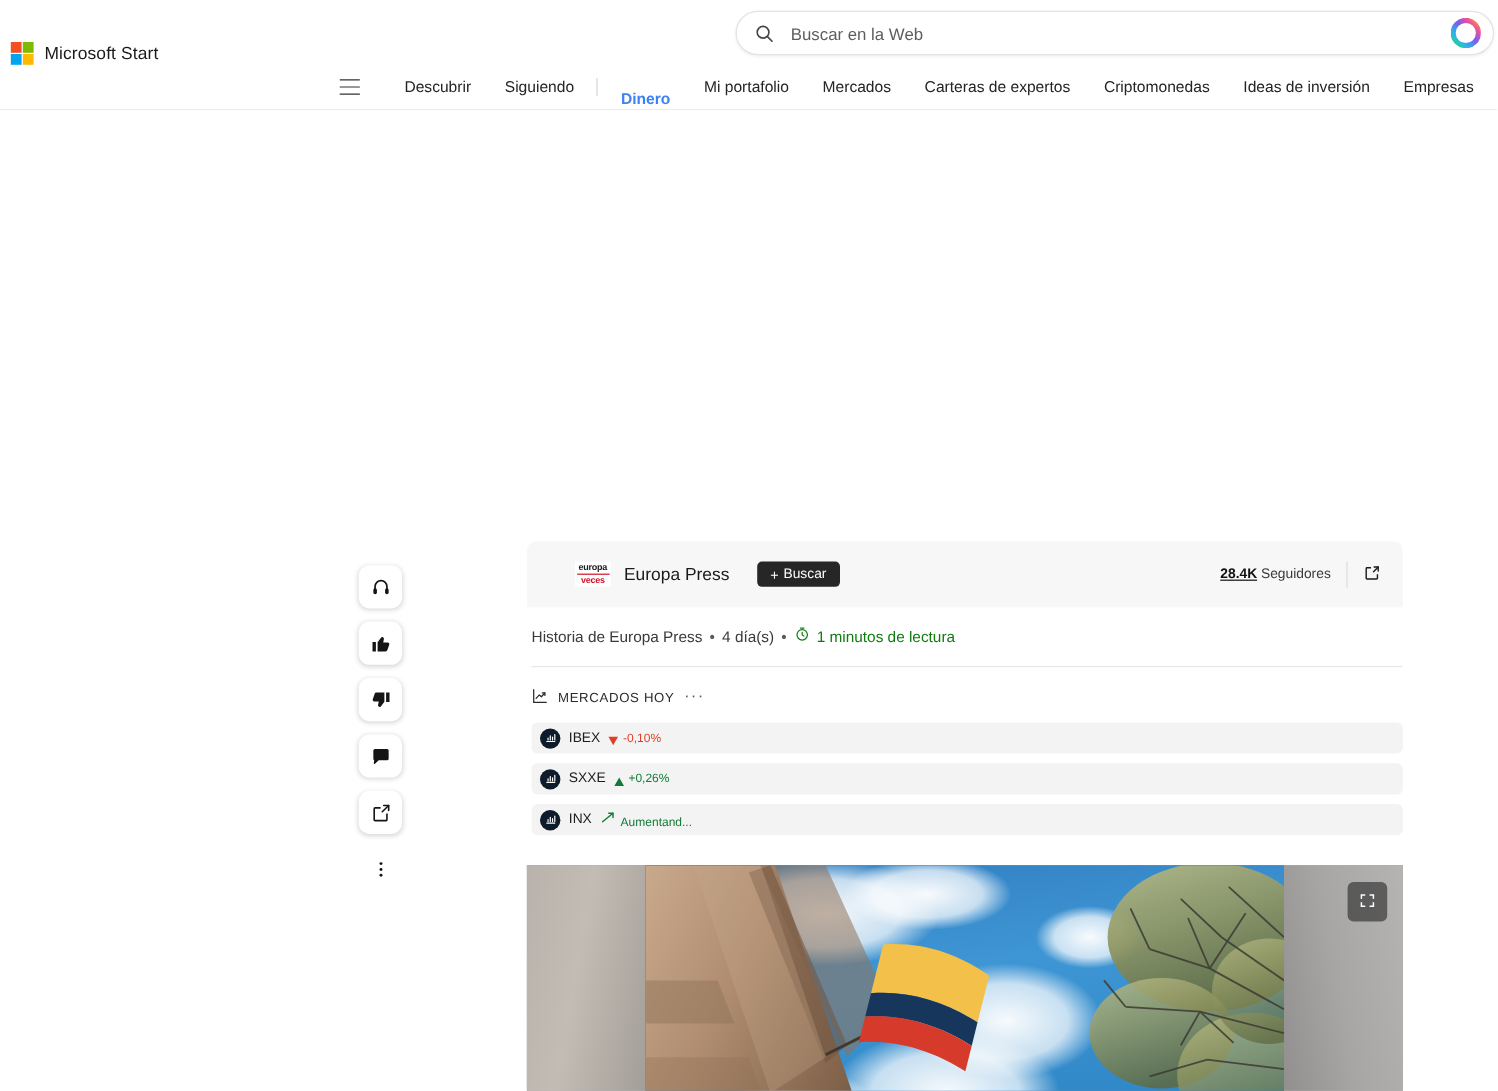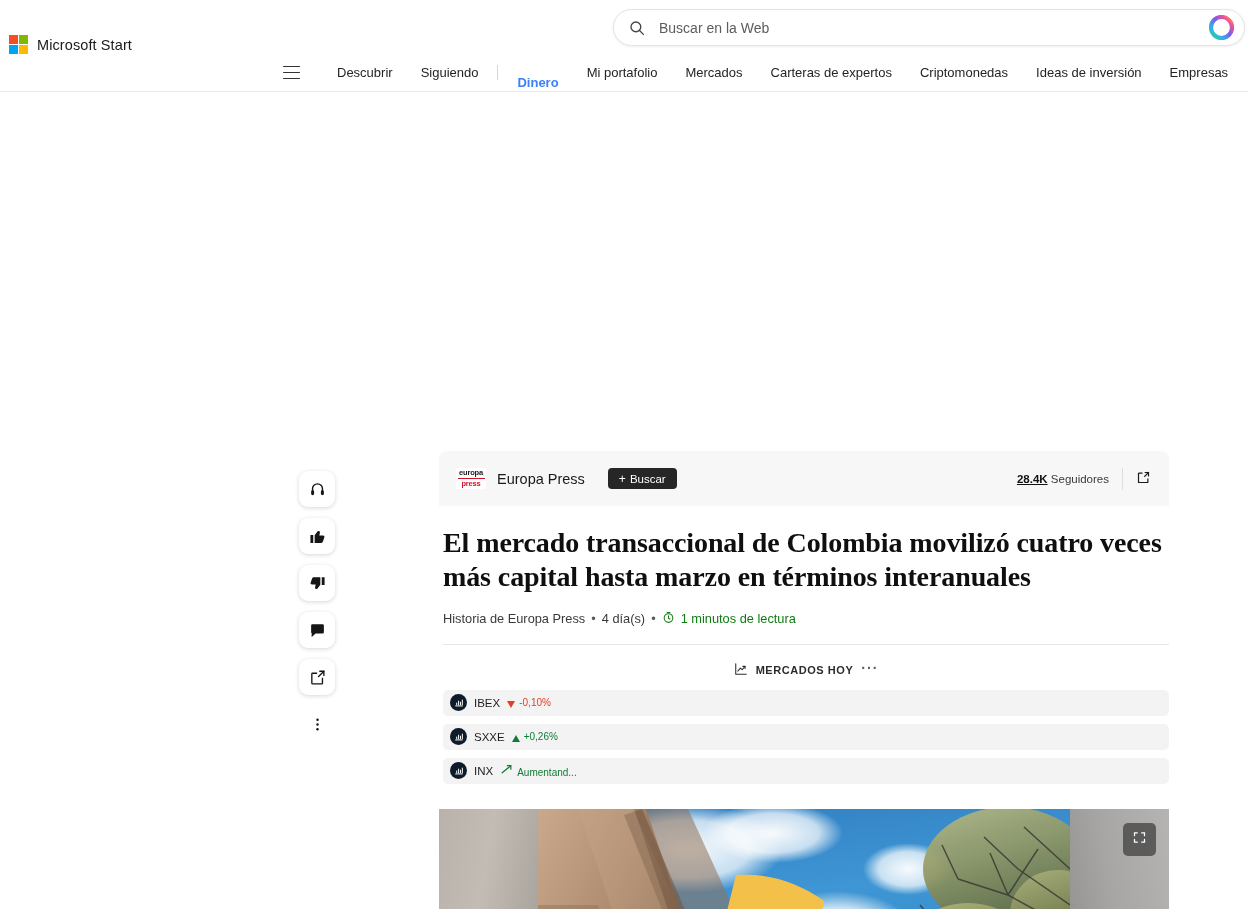--- a/index.html
+++ b/index.html
@@ -162,20 +162,21 @@
   .source-left { display: flex; align-items: center; gap: 11px; }
   .ep-logo {
     width: 30px; height: 21px;
     background: #ffffff;
     display: flex; flex-direction: column;
     align-items: center; justify-content: center;
     line-height: 1;
     font-size: 7.5px;
     font-weight: bold;
     font-family: "Liberation Sans", sans-serif;
+    margin-left: 23px;
   }
   .ep-logo .ep1 { color: #1b1b1b; letter-spacing: -.2px; }
   .ep-logo .epline { width: 27px; height: 1.4px; background: #cf1225; margin: 1px 0; }
   .ep-logo .ep2 { color: #cf1225; letter-spacing: -.2px; }
   .source-name { font-size: 14.5px; color: #1a1a1a; }
   .follow-btn {
     margin-left: 12px;
     background: #262626;
     color: #fff;
     border: 0;
@@ -225,22 +226,21 @@
     margin: 17px 0 0 4px;
   }
 
   
   .markets { padding: 17px 0 0 4px; }
   .markets-head {
     display: flex; align-items: center; gap: 8px;
     font-size: 11px;
     color: #2b2b2b;
     letter-spacing: .55px;
-    font-weight: 700;
-    justify-content: center;
+    font-weight: 400;
   }
   .markets-more {
     color: #5c5c5c; font-size: 14px; letter-spacing: 1px;
     cursor: pointer; line-height: .6; padding-bottom: 4px;
   }
   .chips {
     display: flex;
     gap: 8px;
     margin-top: 12px;
     flex-direction: column;
@@ -418,21 +418,21 @@
     </button>
   </div>
 
   <div class="article">
 
     <div class="source-head">
       <div class="source-left">
         <div class="ep-logo">
           <span class="ep1">europa</span>
           <span class="epline"></span>
-          <span class="ep2">press</span>
+          <span class="ep2">veces</span>
         </div>
         <span class="source-name">Europa Press</span>
         <button class="follow-btn">
           <span class="plus">+</span>
           <span>Buscar</span>
         </button>
       </div>
       <div class="source-right">
         <span class="followers">
           <b>28.4K</b>
@@ -444,21 +444,20 @@
             <svg width="15" height="15" viewBox="0 0 24 24" fill="none" stroke="#1a1a1a" stroke-width="1.9">
               <path d="M19 13.6V19a1 1 0 0 1-1 1H5a1 1 0 0 1-1-1V6a1 1 0 0 1 1-1h5.4"></path>
               <path d="M13.8 10.2 20 4" stroke-linecap="round"></path>
               <path d="M14.6 4H20v5.4" stroke-linecap="round" stroke-linejoin="round"></path>
             </svg>
           </span>
         </button>
       </div>
     </div>
 
-    <h1 class="headline">El mercado transaccional de Colombia movilizó cuatro veces más capital hasta marzo en términos interanuales</h1>
 
     <div class="byline">
       <span>Historia de Europa Press</span>
       <span class="dot">•</span>
       <span>4 día(s)</span>
       <span class="dot">•</span>
       <span class="readtime">
         <span>
           <svg width="13" height="13" viewBox="0 0 24 24" fill="none" stroke="#107c10" stroke-width="1.9">
             <circle cx="12" cy="13" r="8"></circle>

